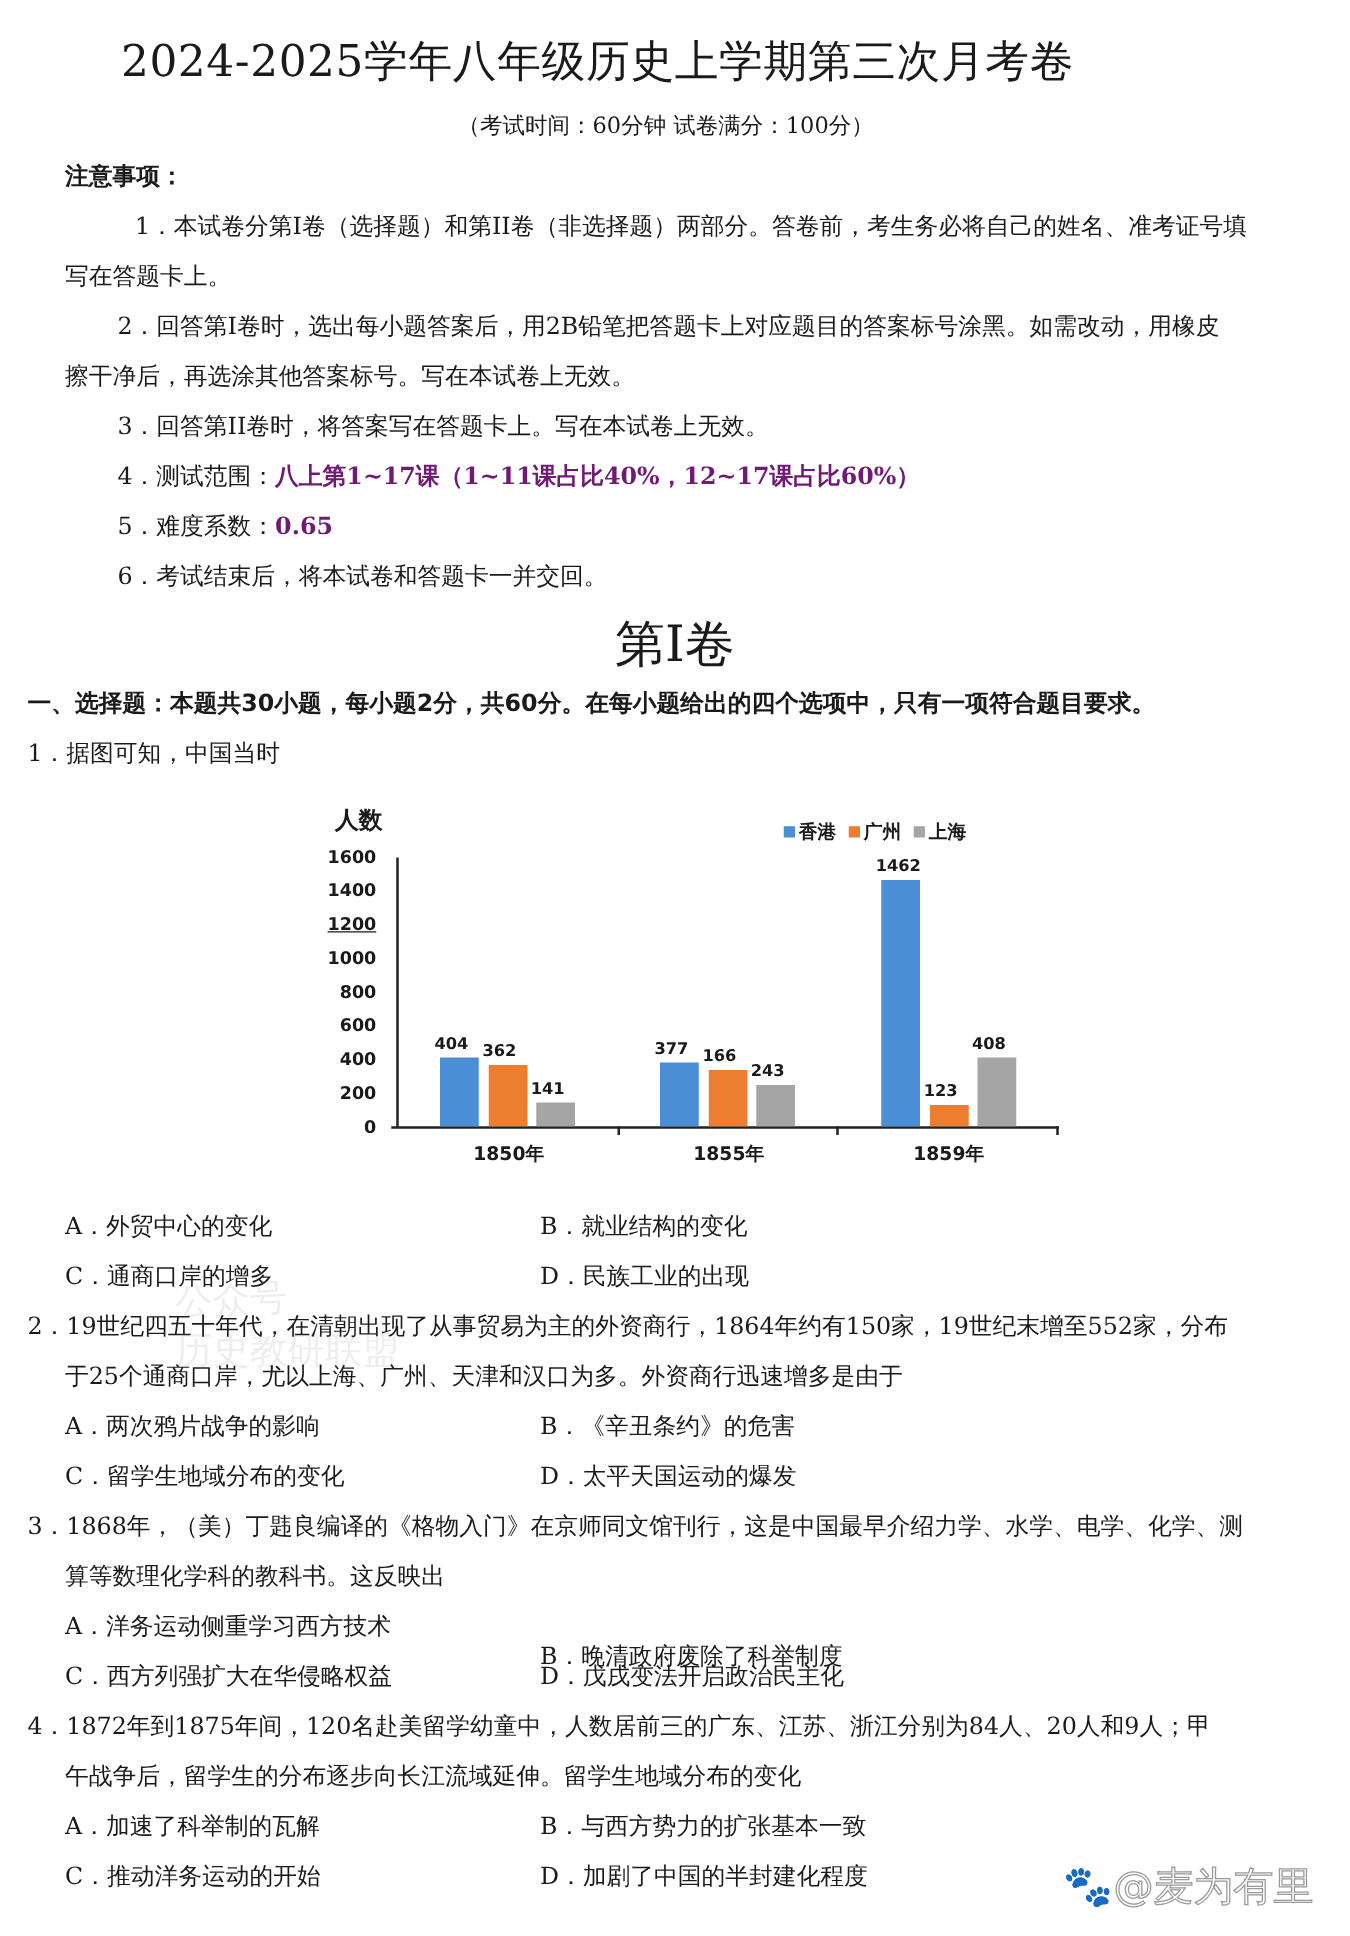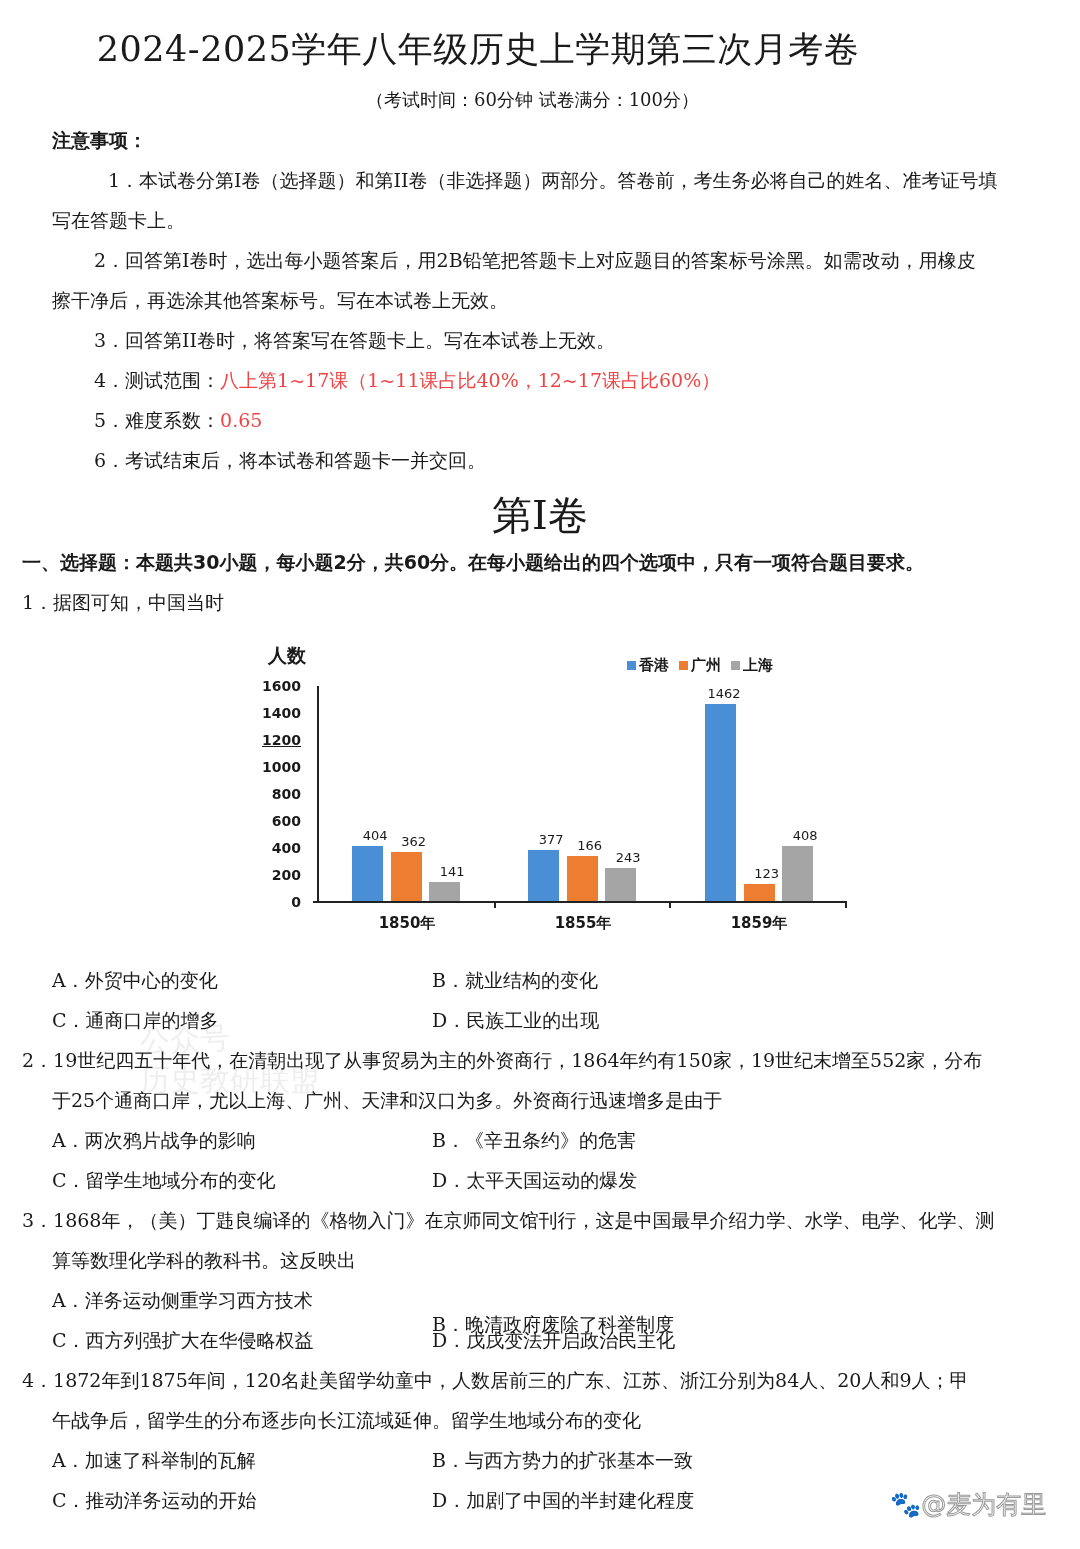--- a/index.html
+++ b/index.html
@@ -3,40 +3,40 @@
 <meta charset="utf-8">
 <style>
   html, body { margin:0; padding:0; background:#ffffff; }
   body { width:1080px; height:1549px; position:relative; overflow:hidden;
          font-family:"DejaVu Serif","Liberation Serif",serif; color:#1a1a1a; }
   .abs { position:absolute; white-space:nowrap; }
   .title { left:0; width:956px; top:26px; text-align:center; font-size:35px; letter-spacing:0.5px; }
   .subtitle { left:0; width:1065px; top:88px; text-align:center; font-size:18px; }
   .notes-head { left:52px; top:128px; font-size:19px; font-weight:bold; font-family:"DejaVu Sans","Liberation Sans",sans-serif; }
   .line { font-size:19px; }
-  .red { color:#ef4444; font-weight:normal; }
+  .red { color:#701a75; font-weight:bold; }
   .sec-title { left:0; width:1080px; top:488px; text-align:center; font-size:40px; }
   .sec-desc { left:22px; top:550px; font-size:19px; font-weight:bold; font-family:"DejaVu Sans","Liberation Sans",sans-serif; }
   .q { font-size:19px; }
   .opt { font-size:19px; }
   
   .chart { position:absolute; left:255px; top:640px; width:610px; height:310px; font-family:"DejaVu Sans","Liberation Sans",sans-serif; }
   .ylabel { position:absolute; left:13px; top:3px; font-size:19px; font-weight:bold; }
   .ytick { position:absolute; left:0; width:46px; text-align:right; font-size:14px; font-weight:bold; }
   .yaxis { position:absolute; left:62px; top:46px; width:2px; height:216px; background:#222; }
   .xaxis { position:absolute; left:58px; top:261px; width:534px; height:2px; background:#222; }
   .xtick { position:absolute; top:261px; width:2px; height:7px; background:#222; }
   .bar { position:absolute; }
-  .vlab { position:absolute; font-size:13px; font-weight:normal; text-align:right; width:40px; }
+  .vlab { position:absolute; font-size:13px; font-weight:bold; text-align:left; width:40px; }
   .xlab { position:absolute; top:274px; font-size:15px; font-weight:bold; width:80px; text-align:center; }
   .legend { position:absolute; left:372px; top:16px; font-size:15px; font-weight:bold; display:flex; gap:10px; align-items:center; }
   .legend .sw { display:inline-block; width:9px; height:9px; margin-right:3px; vertical-align:middle; }
   .wm1 { left:140px; top:1020px; font-size:30px; color:rgba(120,120,120,0.13); transform:rotate(-3deg); }
   .wm2 { left:140px; top:1060px; font-size:30px; color:rgba(120,120,120,0.13); }
-  .wm3 { left:890px; top:1488px; font-size:25px; color:#ffffff; -webkit-text-stroke:1px #9a9a9a; font-family:"DejaVu Sans","Liberation Sans",sans-serif; }
+  .wm3 { left:851px; top:1488px; font-size:32px; color:#ffffff; -webkit-text-stroke:1px #9a9a9a; font-family:"DejaVu Sans","Liberation Sans",sans-serif; }
 </style>
 </head>
 <body>
 
 <div class="abs title">2024-2025学年八年级历史上学期第三次月考卷</div>
 <div class="abs subtitle">（考试时间：60分钟   试卷满分：100分）</div>
 
 <div class="abs notes-head">注意事项：</div>
 <div class="abs line" style="left:108px;top:168px;">1．本试卷分第I卷（选择题）和第II卷（非选择题）两部分。答卷前，考生务必将自己的姓名、准考证号填</div>
 <div class="abs line" style="left:52px;top:208px;">写在答题卡上。</div>

